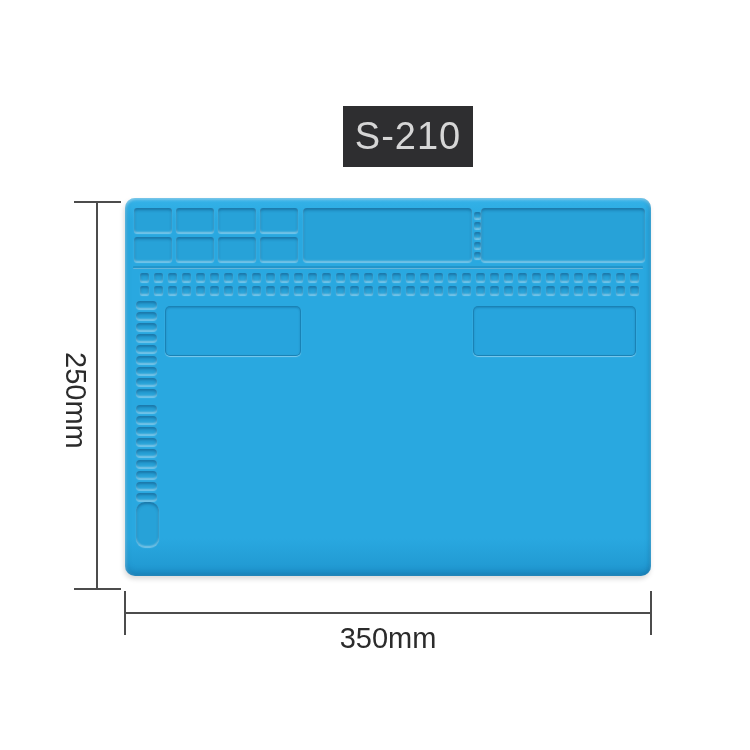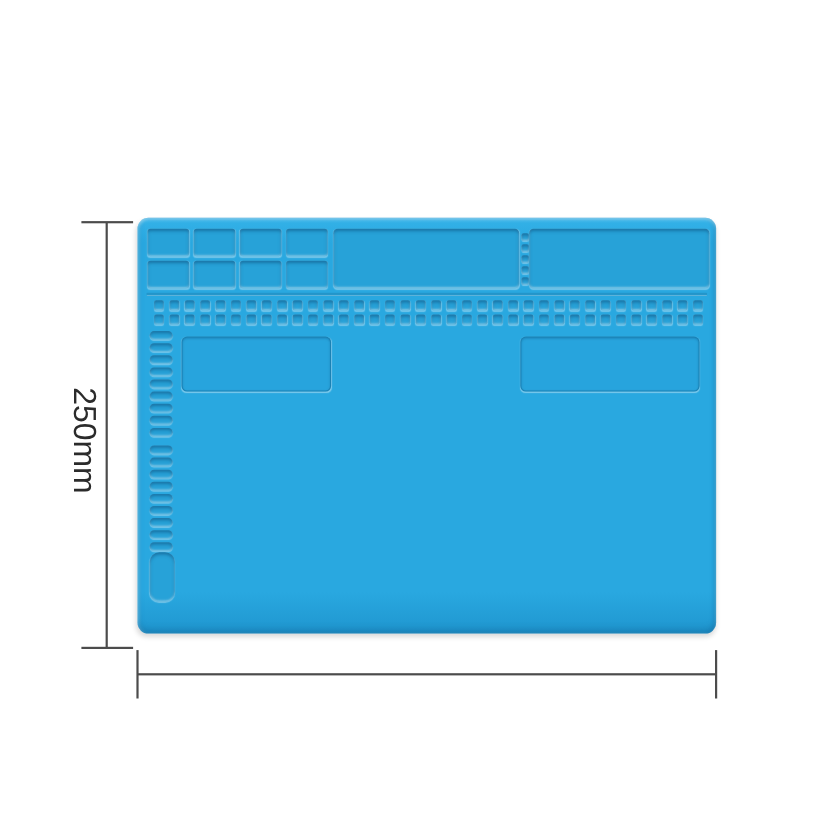--- a/index.html
+++ b/index.html
@@ -117,20 +117,23 @@
   .width-label {
     position: absolute; left: 125px; top: 622px; width: 526px;
     text-align: center;
   }
 </style>
 </head>
 <body>
 
 <div class="stage">
 
+  <div class="badge">
+    <span>S-210</span>
+  </div>
 
   <div class="mat">
 
     <div class="small-grid">
       <div class="cell recess"></div>
     <div class="cell recess"></div>
         <div class="cell recess"></div>
         <div class="cell recess"></div>
         <div class="cell recess"></div>
         <div class="cell recess"></div>
@@ -260,14 +263,15 @@
   </div>
 
   <div class="dim-line dim-v-line"></div>
   <div class="dim-line dim-v-tick-t"></div>
   <div class="dim-line dim-v-tick-b"></div>
   <div class="dim-text height-label">250mm</div>
 
   <div class="dim-line dim-h-line"></div>
   <div class="dim-line dim-h-tick-l"></div>
   <div class="dim-line dim-h-tick-r"></div>
+  <div class="dim-text width-label">350mm</div>
 
 </div>
 
 </body></html>

